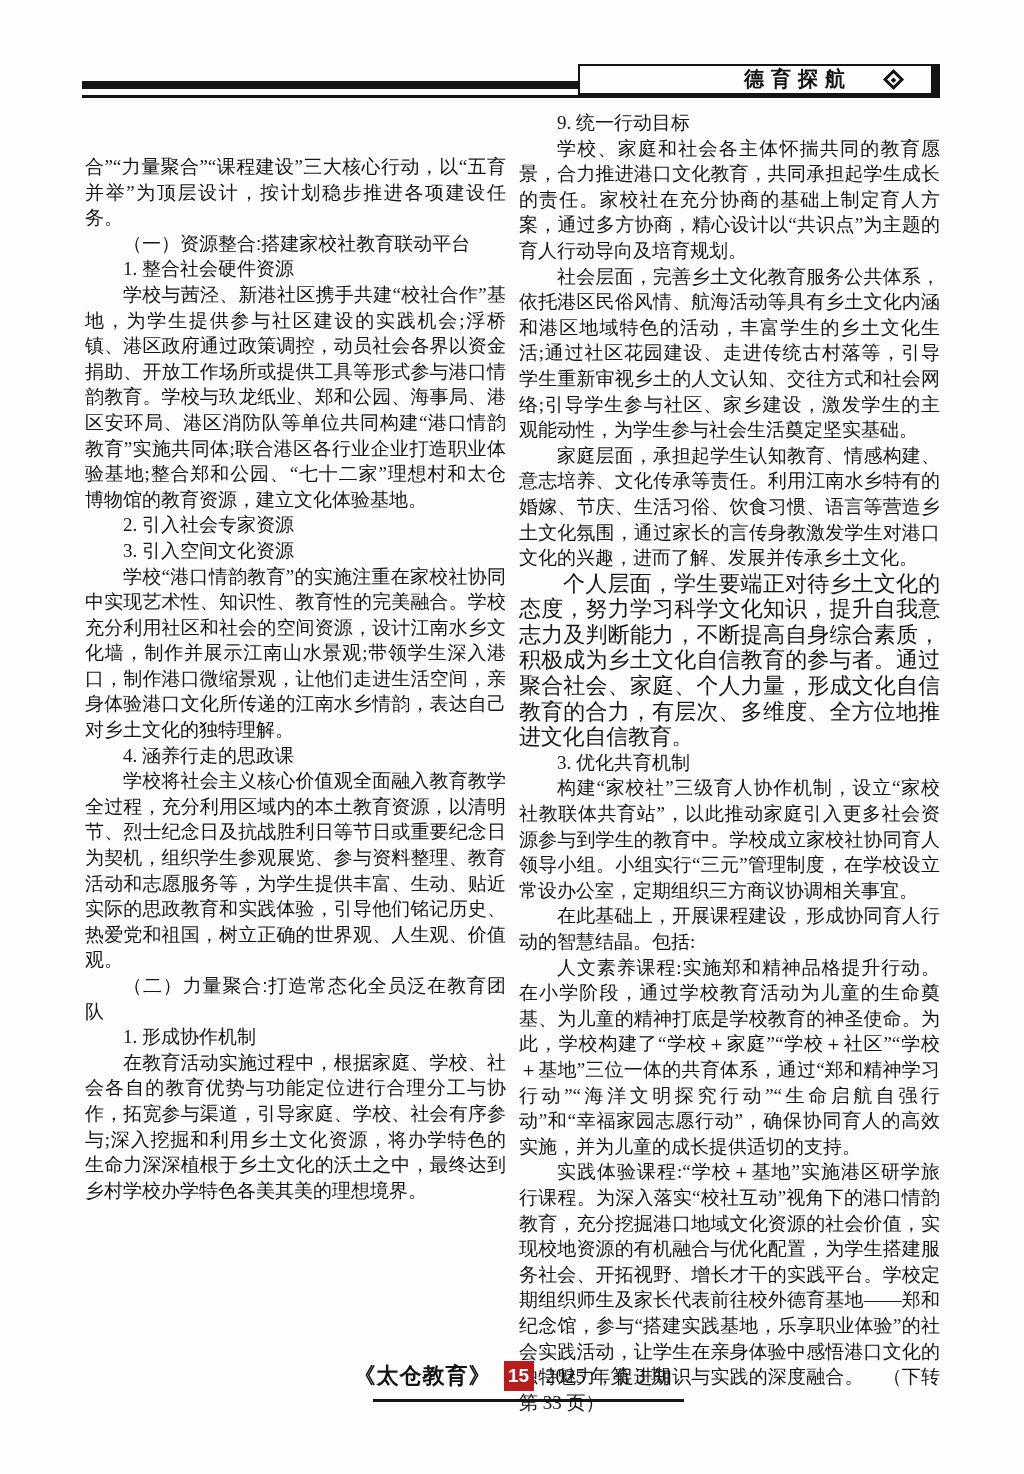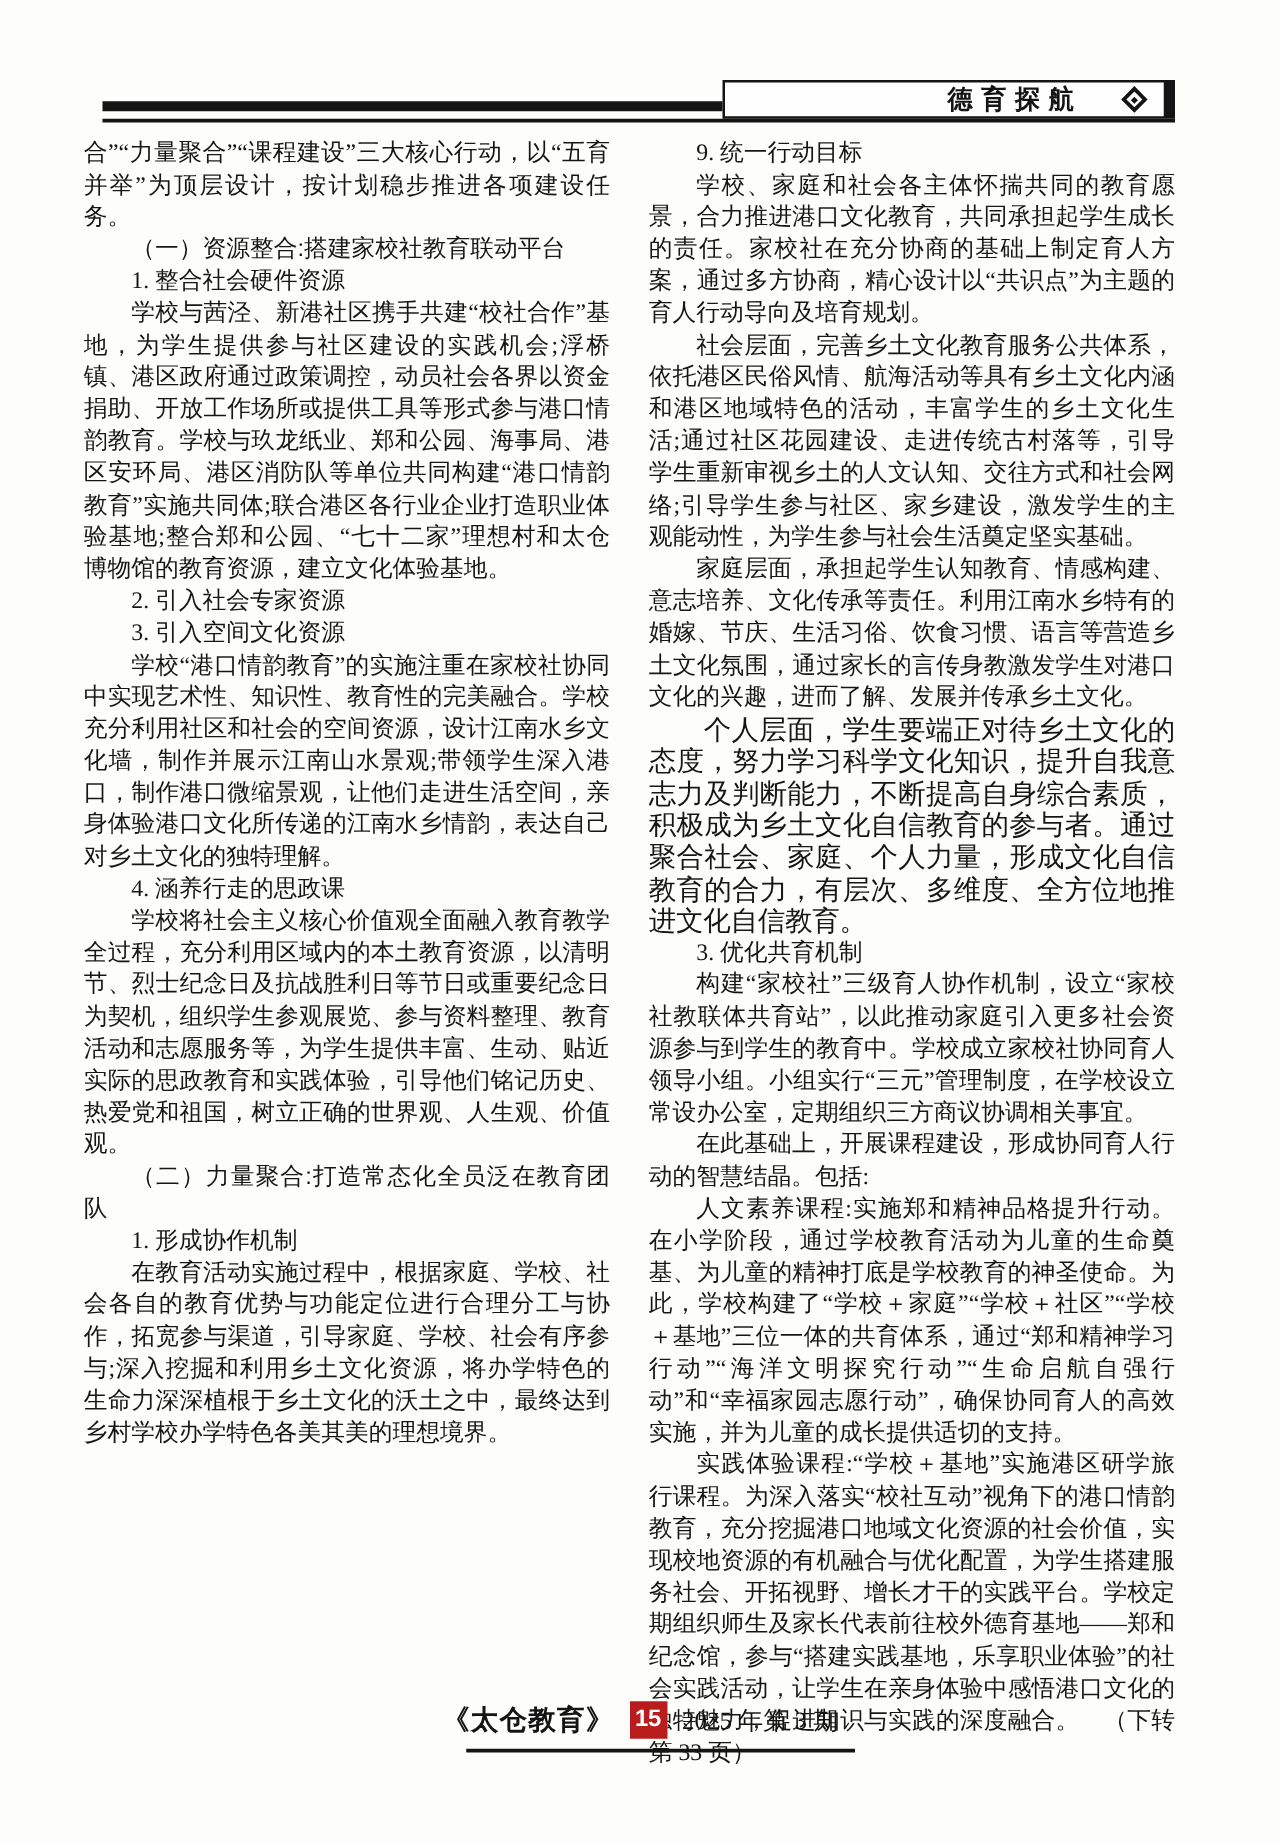--- a/index.html
+++ b/index.html
@@ -22,21 +22,21 @@
   .rule-thick{
     position:absolute;left:0;top:17px;width:500px;height:8px;background:#141414;
   }
   .masthead-box{
     position:absolute;left:496px;top:0;width:362px;height:31px;
     background:#fefefe;
     border:2.5px solid #141414;
     border-right-width:9px;
     box-sizing:border-box;
     display:flex;align-items:center;justify-content:flex-end;
-    padding-right:16px;gap:34px;
+    padding-right:30px;gap:34px;
   }
   .masthead-title{
     font-family:"Liberation Sans","DejaVu Sans",sans-serif;
     font-weight:bold;font-size:20px;letter-spacing:7px;
     transform:scaleY(1.05);
     color:#141414;
   }
   .diamond-outer{
     width:15px;height:15px;background:#141414;transform:rotate(45deg);
     position:relative;flex:0 0 auto;
@@ -45,21 +45,21 @@
   .diamond-core{position:absolute;inset:5.5px;background:#141414;}
   .rule-thin{
     position:absolute;left:0;top:31px;width:858px;height:2.5px;background:#141414;
   }
   
   .column{
     position:absolute;top:110px;width:421px;
     font-size:19px;line-height:25.6px;
     text-align:justify;
   }
-  .column-left{left:67px;}
+  .column-left{left:85px;margin-top:44px;}
   .column-right{left:519px;}
   .para{margin:0;text-align:justify;}
   .para.body{text-indent:2em;}
   .para.body-plain{text-indent:0;}
   .para.body-compact{text-indent:2em;font-size:22px;letter-spacing:-0.2px;}
   .para.subheading{text-indent:2em;}
   .para.heading{
     text-indent:2em;font-weight:normal;
     font-family:"Liberation Sans","DejaVu Sans",sans-serif;
   }

